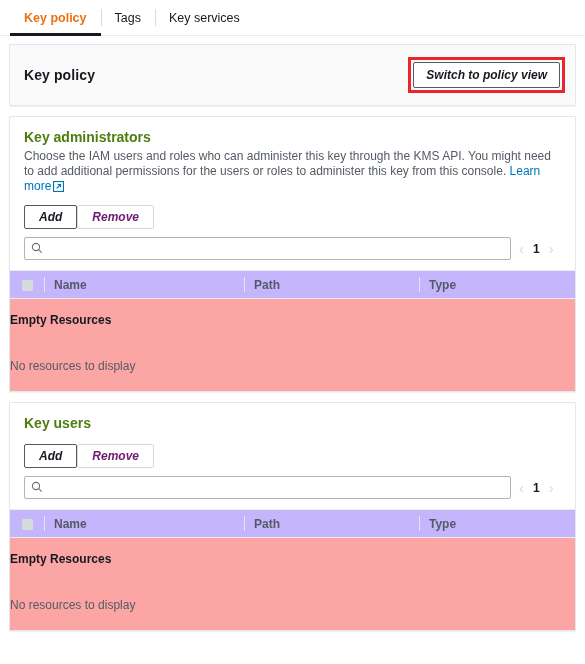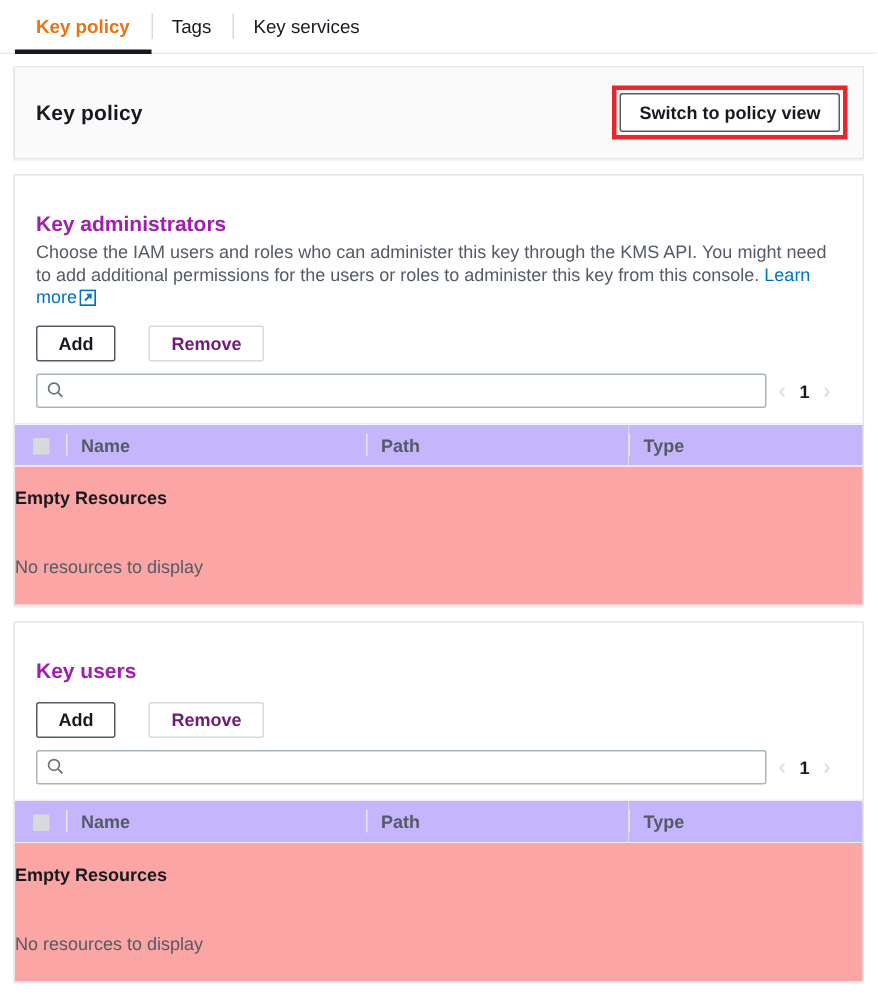--- a/index.html
+++ b/index.html
@@ -109,37 +109,38 @@
     font-size: 12px;
     font-weight: bold;
     color: #16191f;
     background: #ffffff;
     border: 1px solid #545b64;
     border-radius: 2px;
     padding: 5px 12px;
     line-height: 14px;
     cursor: pointer;
     white-space: nowrap;
+    font-style: italic;
   }
   .btn.small { padding: 4px 14px; }
   .btn.disabled {
     color: #701a75;
     border-color: #d5dbdb;
     cursor: default;
   }
 
   
   .section-head {
     padding: 12px 14px 0 14px;
   }
   .section-title {
     font-size: 14px;
     font-weight: bold;
-    color: #a21caf;
-    margin: 12px 0 4px 0;
+    color: #4d7c0f;
+    margin: 0 0 4px 0;
   }
   .section-desc {
     font-size: 12px;
     line-height: 15px;
     color: #545b64;
     margin: 0;
     max-width: 550px;
   }
   a.link {
     color: #0073bb;
@@ -150,21 +151,21 @@
     display: inline-block;
     vertical-align: -2px;
     margin-left: 2px;
   }
 
   .controls {
     padding: 9px 14px 0 14px;
   }
   .btn-row {
     display: flex;
-    gap: 22px;
+    gap: 0;
     margin-bottom: 8px;
   }
 
   .filter-row {
     display: flex;
     align-items: center;
     gap: 0;
   }
   .search-wrap {
     position: relative;

